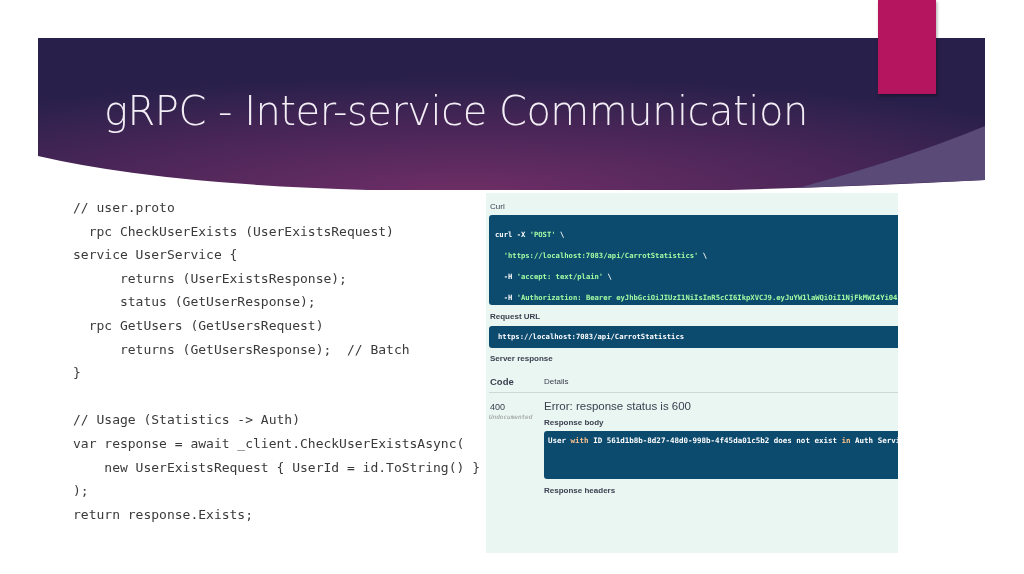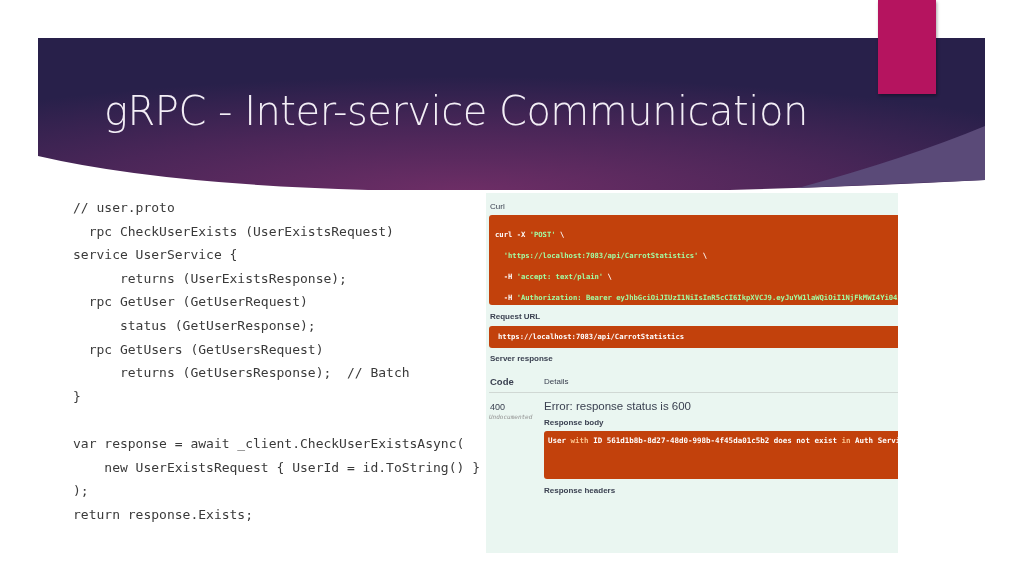--- a/index.html
+++ b/index.html
@@ -32,21 +32,21 @@
 
   
   .swagger {
     position: absolute; left: 486px; top: 193px; width: 412px; height: 360px;
     background: #eaf6f1; overflow: hidden;
     font-family: "Liberation Sans", sans-serif; color: #3b4151;
   }
   .sw-label { position: absolute; font-size: 8.6px; color: #3b4151; }
   .sw-label.bold { font-weight: bold; }
   .dark {
-    position: absolute; background: #c2410c; border-radius: 3px;
+    position: absolute; background: #0c4a6e; border-radius: 3px;
     font-family: "DejaVu Sans Mono", monospace; font-size: 7.2px; font-weight: bold;
     color: #ffffff; white-space: pre; overflow: hidden; line-height: 10.6px;
   }
   .curl-box { left: 3px; top: 22px; width: 412px; height: 90px; padding: 4px 6px; }
   .g { color: #a2fca2; }
   .w { color: #ffffff; }
   .url-box { left: 3px; top: 133px; width: 412px; height: 22px; padding: 6px 9px; }
   .body-box { left: 58px; top: 238px; width: 360px; height: 48px; padding: 5px 4px; font-size: 7.5px; }
   .kw { color: #fcc28c; }
   .hdr-box { left: 58px; top: 307px; width: 360px; height: 47px; padding: 5px 10px; line-height: 10px; }
@@ -69,26 +69,26 @@
   </svg>
 </div>
 <div class="accent-bar"></div>
 <div class="title">gRPC - Inter-service Communication</div>
 
 <div class="code">
   <div class="code-line">// user.proto</div>
   <div class="code-line">  rpc CheckUserExists (UserExistsRequest)</div>
   <div class="code-line">service UserService {</div>
   <div class="code-line">      returns (UserExistsResponse);</div>
-  <div class="code-line">  rpc GetUser (GetUserRequest)</div>
   <div class="code-line">      status (GetUserResponse);</div>
   <div class="code-line">  rpc GetUsers (GetUsersRequest)</div>
   <div class="code-line">      returns (GetUsersResponse);  // Batch</div>
   <div class="code-line">}</div>
   <div class="code-line"></div>
+  <div class="code-line">// Usage (Statistics -&gt; Auth)</div>
   <div class="code-line">var response = await _client.CheckUserExistsAsync(</div>
   <div class="code-line">    new UserExistsRequest { UserId = id.ToString() }</div>
   <div class="code-line">);</div>
   <div class="code-line">return response.Exists;</div>
 </div>
 
 <div class="swagger">
   <div class="sw-label" style="left:4px; top:9px; font-size:8px;">Curl</div>
 
   <div class="dark curl-box">

